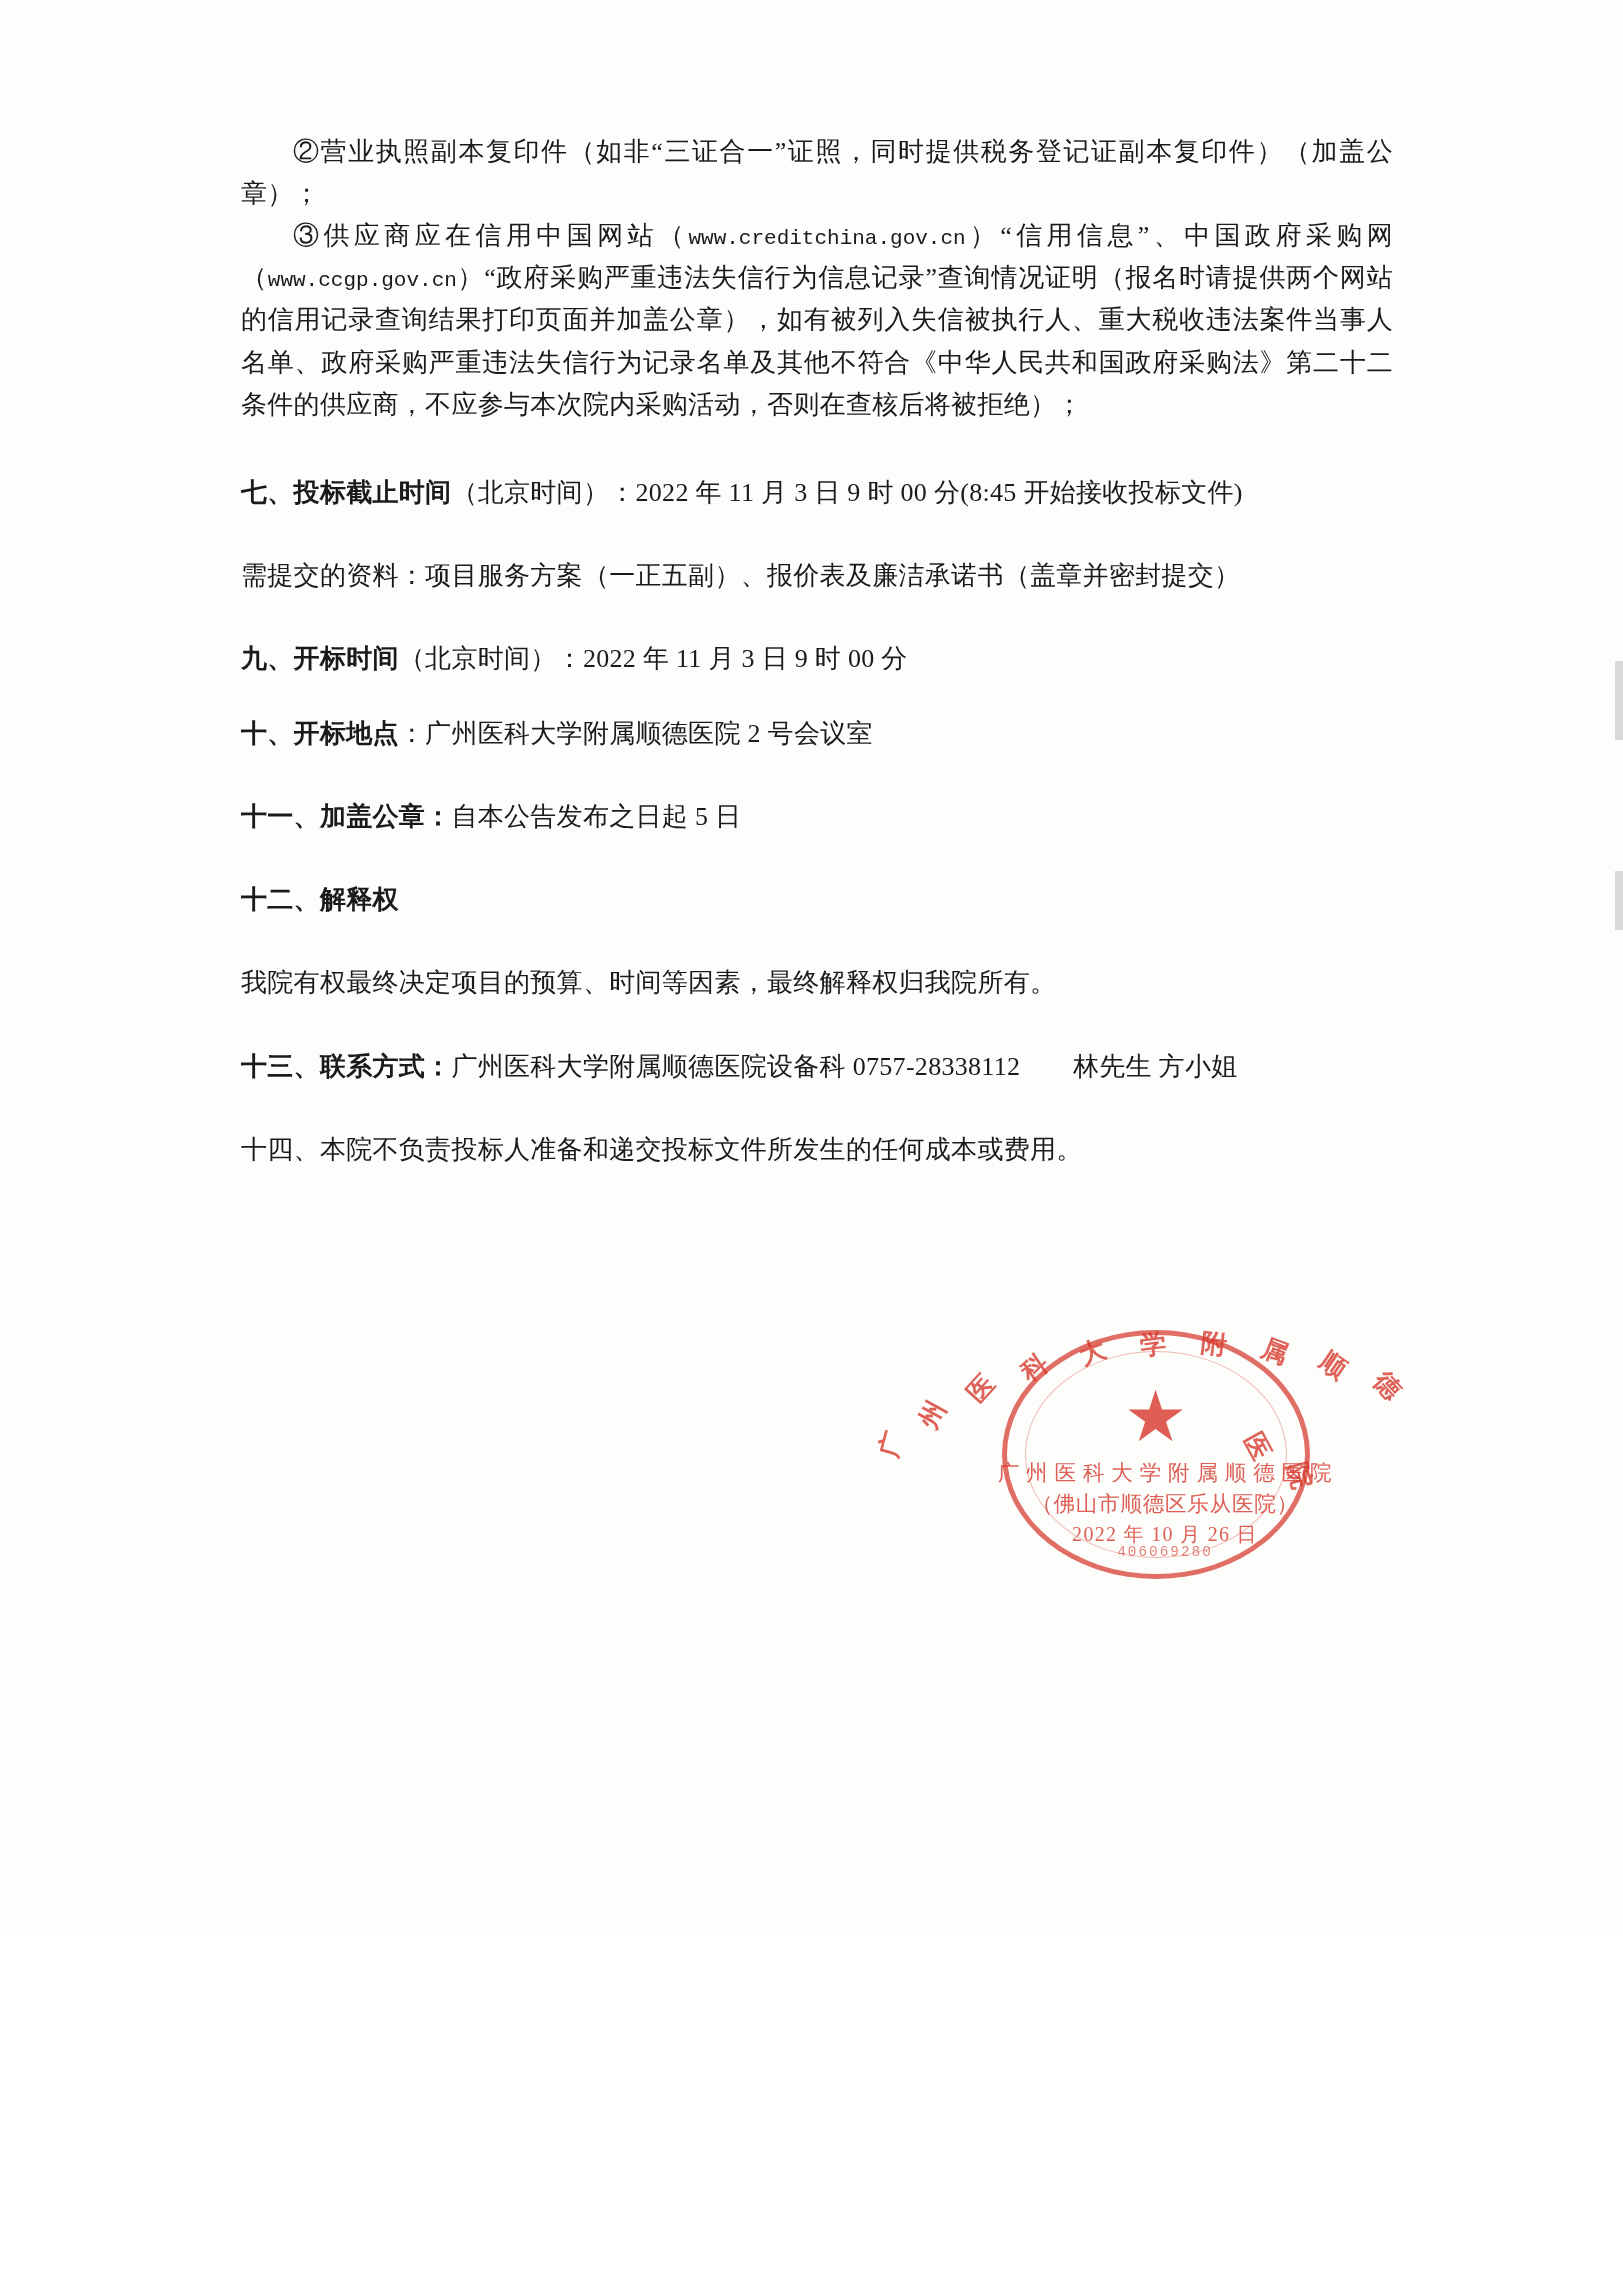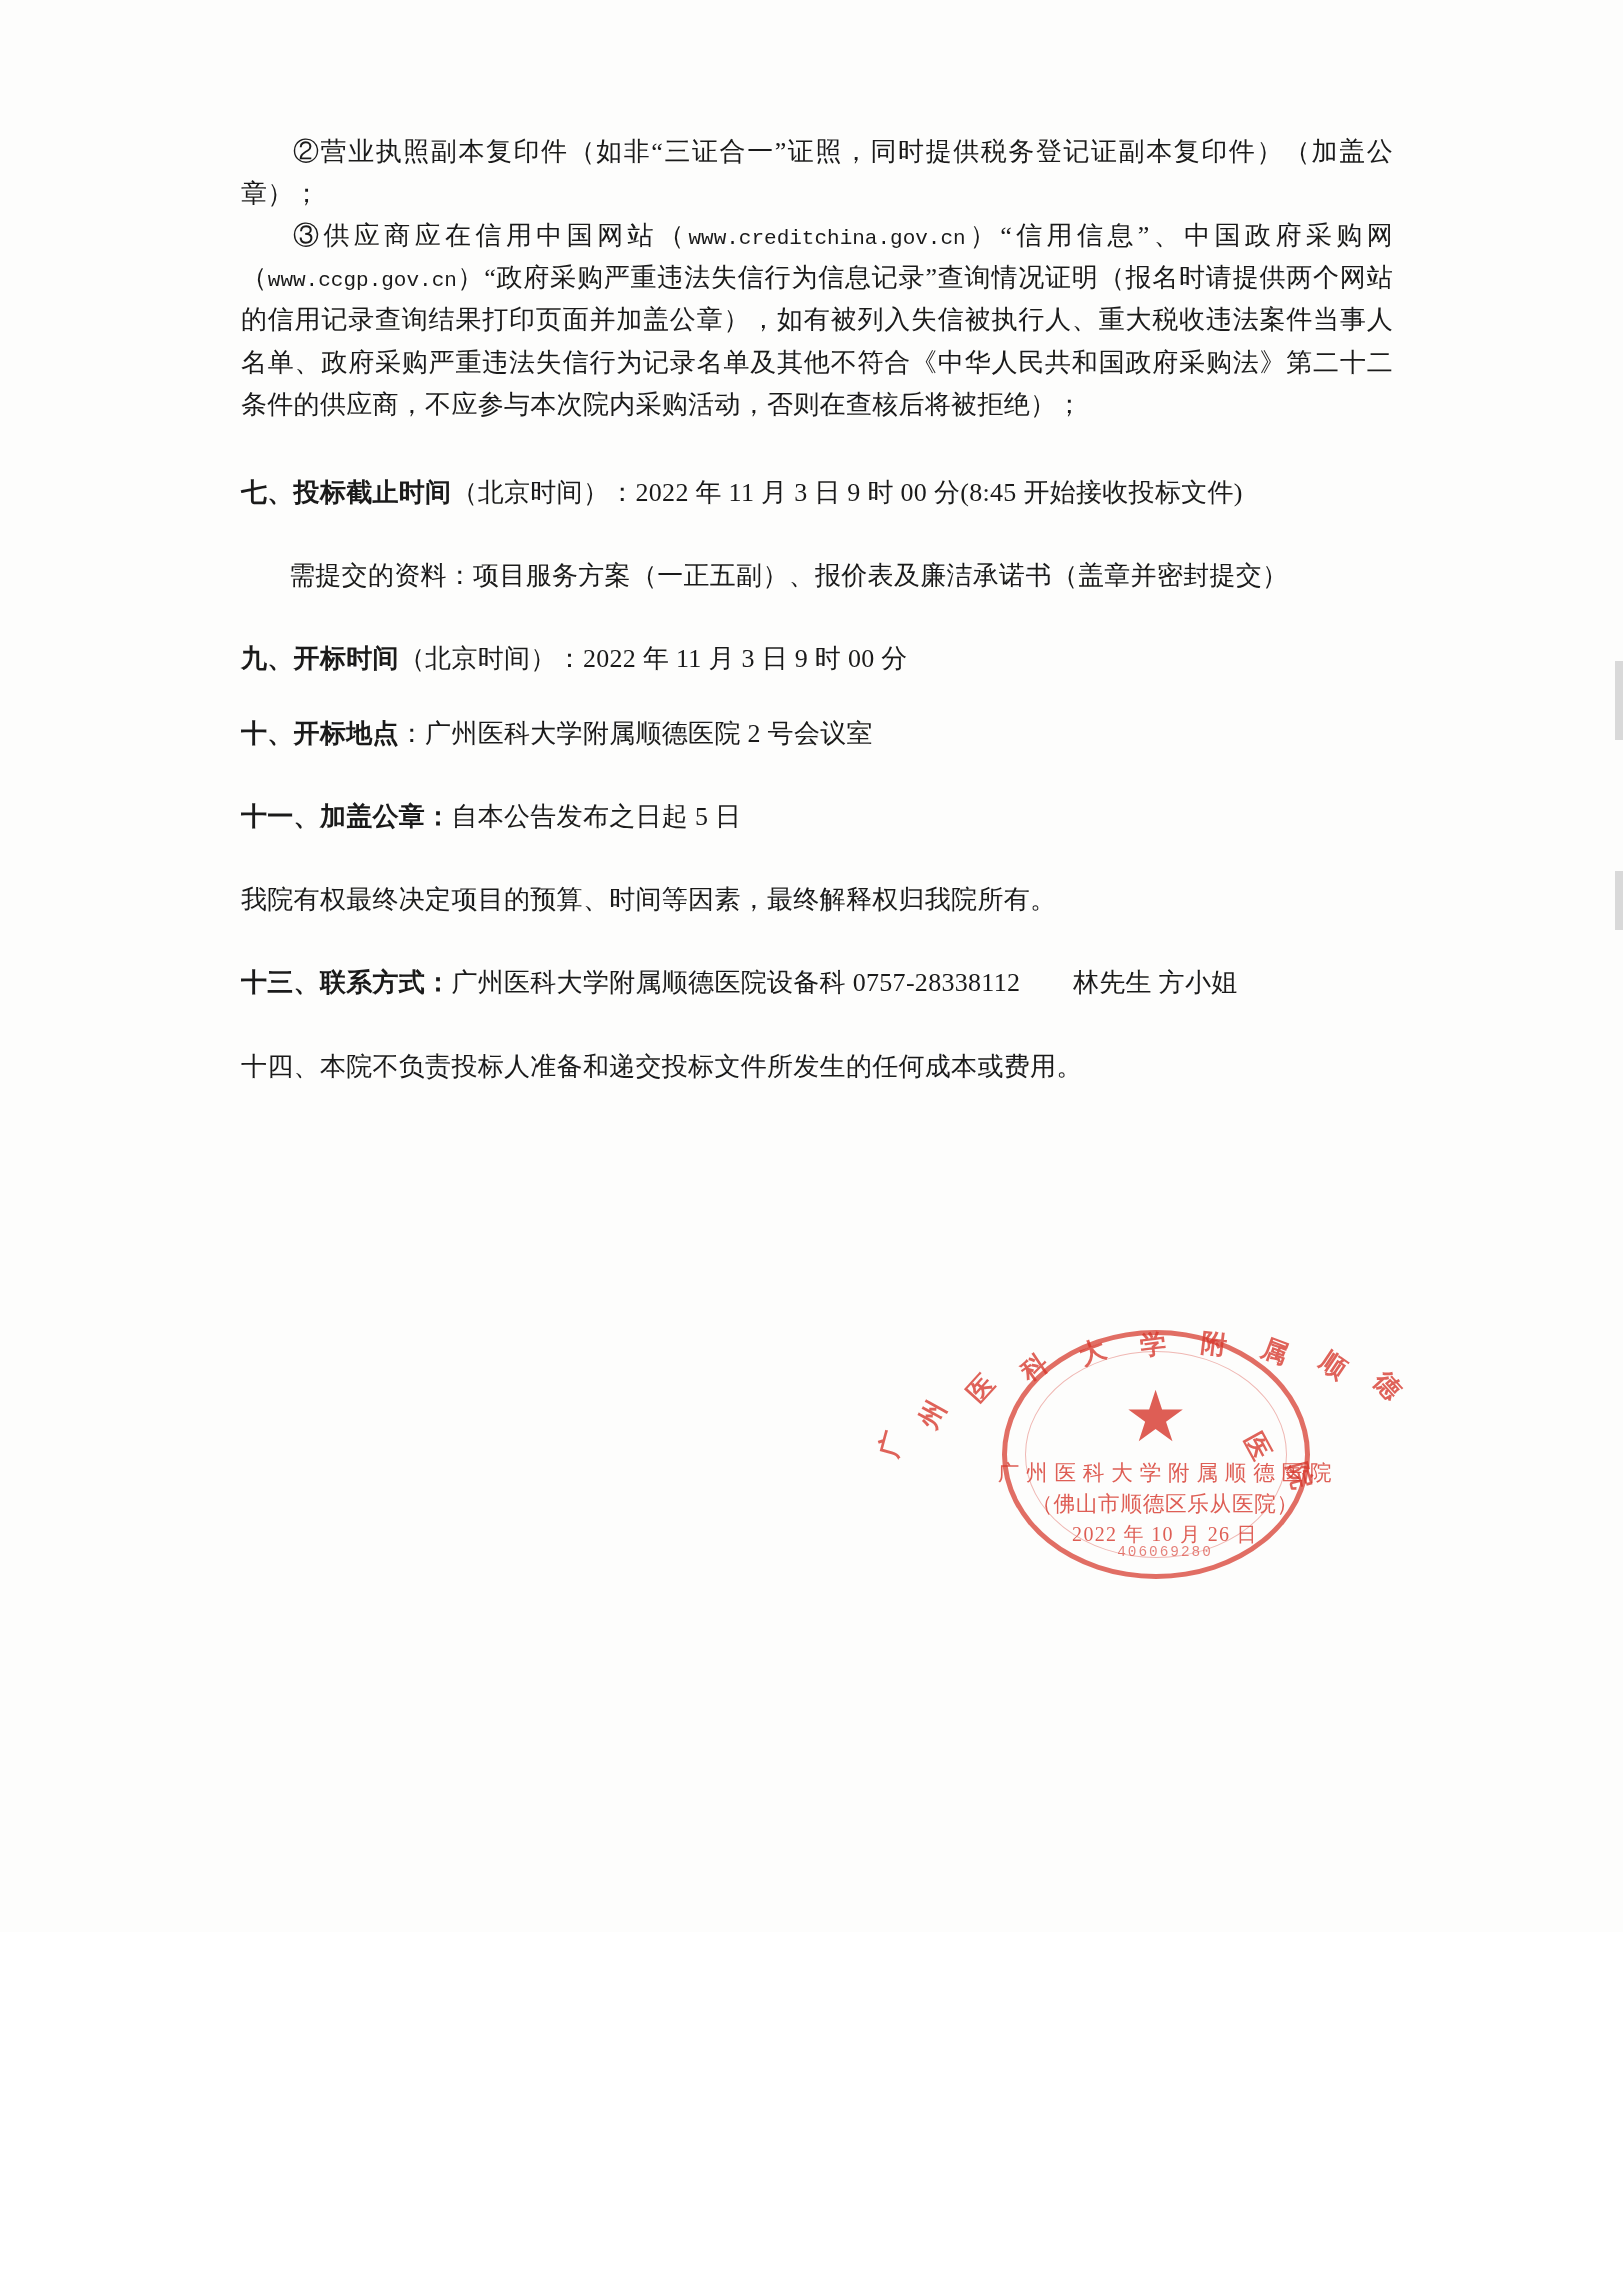--- a/index.html
+++ b/index.html
@@ -147,28 +147,29 @@
 
   <div class="content">
 
     <p class="indent">②营业执照副本复印件（如非“三证合一”证照，同时提供税务登记证副本复印件）（加盖公章）；</p>
 
     <p class="indent"><span>③供应商应在信用中国网站（</span><span class="mono">www.creditchina.gov.cn</span><span>）“信用信息”、中国政府采购网（</span><span class="mono">www.ccgp.gov.cn</span><span>）“政府采购严重违法失信行为信息记录”查询情况证明（报名时请提供两个网站的信用记录查询结果打印页面并加盖公章），如有被列入失信被执行人、重大税收违法案件当事人名单、政府采购严重违法失信行为记录名单及其他不符合《中华人民共和国政府采购法》第二十二条件的供应商，不应参与本次院内采购活动，否则在查核后将被拒绝）；</span></p>
 
     <p class="block-gap" style="margin-top:46px;"><span class="bold">七、投标截止时间</span><span>（北京时间）：2022 年 11 月 3 日 9 时 00 分(8:45 开始接收投标文件)</span></p>
 
 
-    <p class="block-gap" style="margin-top:41px;margin-left:48px;">需提交的资料：项目服务方案（一正五副）、报价表及廉洁承诺书（盖章并密封提交）</p>
+    <p class="block-gap" style="margin-top:41px;">需提交的资料：项目服务方案（一正五副）、报价表及廉洁承诺书（盖章并密封提交）</p>
 
     <p class="block-gap" style="margin-top:41px;"><span class="bold">九、开标时间</span><span>（北京时间）：2022 年 11 月 3 日 9 时 00 分</span></p>
 
     <p class="block-gap" style="margin-top:33px;"><span class="bold">十、开标地点</span><span>：广州医科大学附属顺德医院 2 号会议室</span></p>
 
     <p class="block-gap" style="margin-top:41px;"><span class="bold">十一、加盖公章：</span><span>自本公告发布之日起 5 日</span></p>
 
+    <p class="block-gap" style="margin-top:41px;"><span class="bold">十二、解释权</span></p>
 
     <p class="block-gap" style="margin-top:41px;">我院有权最终决定项目的预算、时间等因素，最终解释权归我院所有。</p>
 
     <p class="block-gap" style="margin-top:41px;"><span class="bold">十三、联系方式：</span><span>广州医科大学附属顺德医院设备科 0757-28338112　　林先生  方小姐</span></p>
 
     <p class="block-gap" style="margin-top:41px;">十四、本院不负责投标人准备和递交投标文件所发生的任何成本或费用。</p>
 
   </div>
 
   <div class="stamp-wrap">

